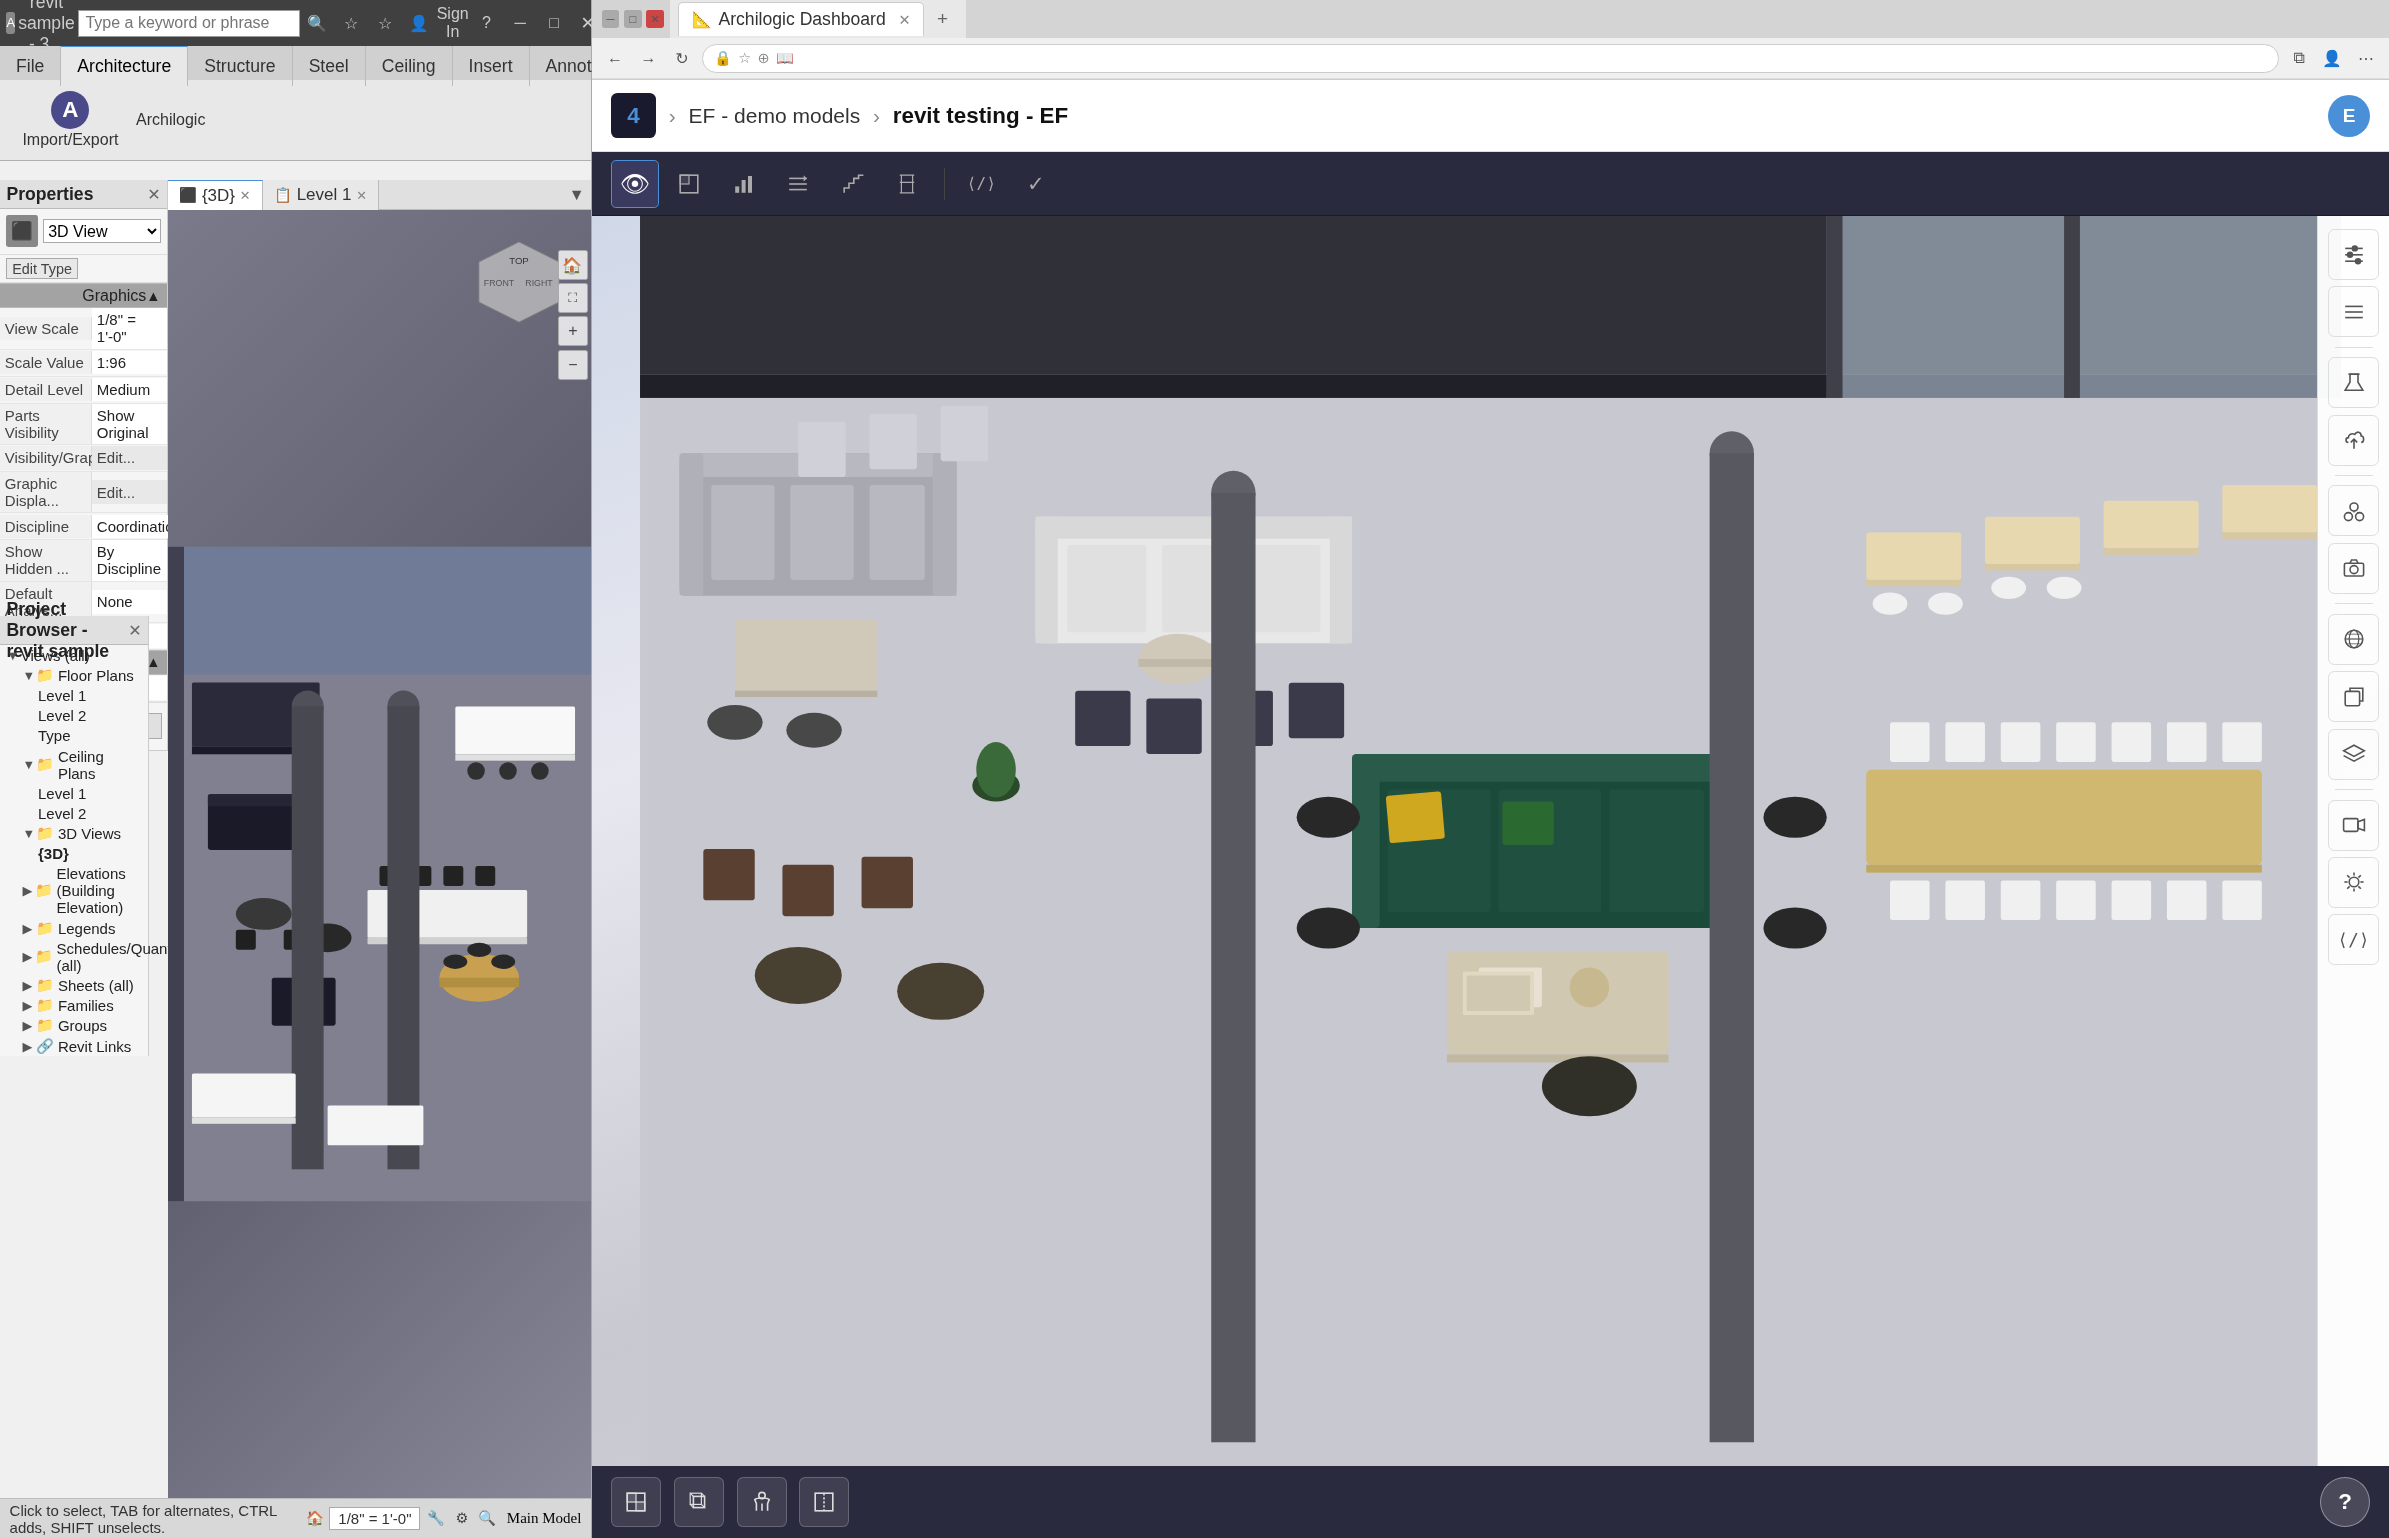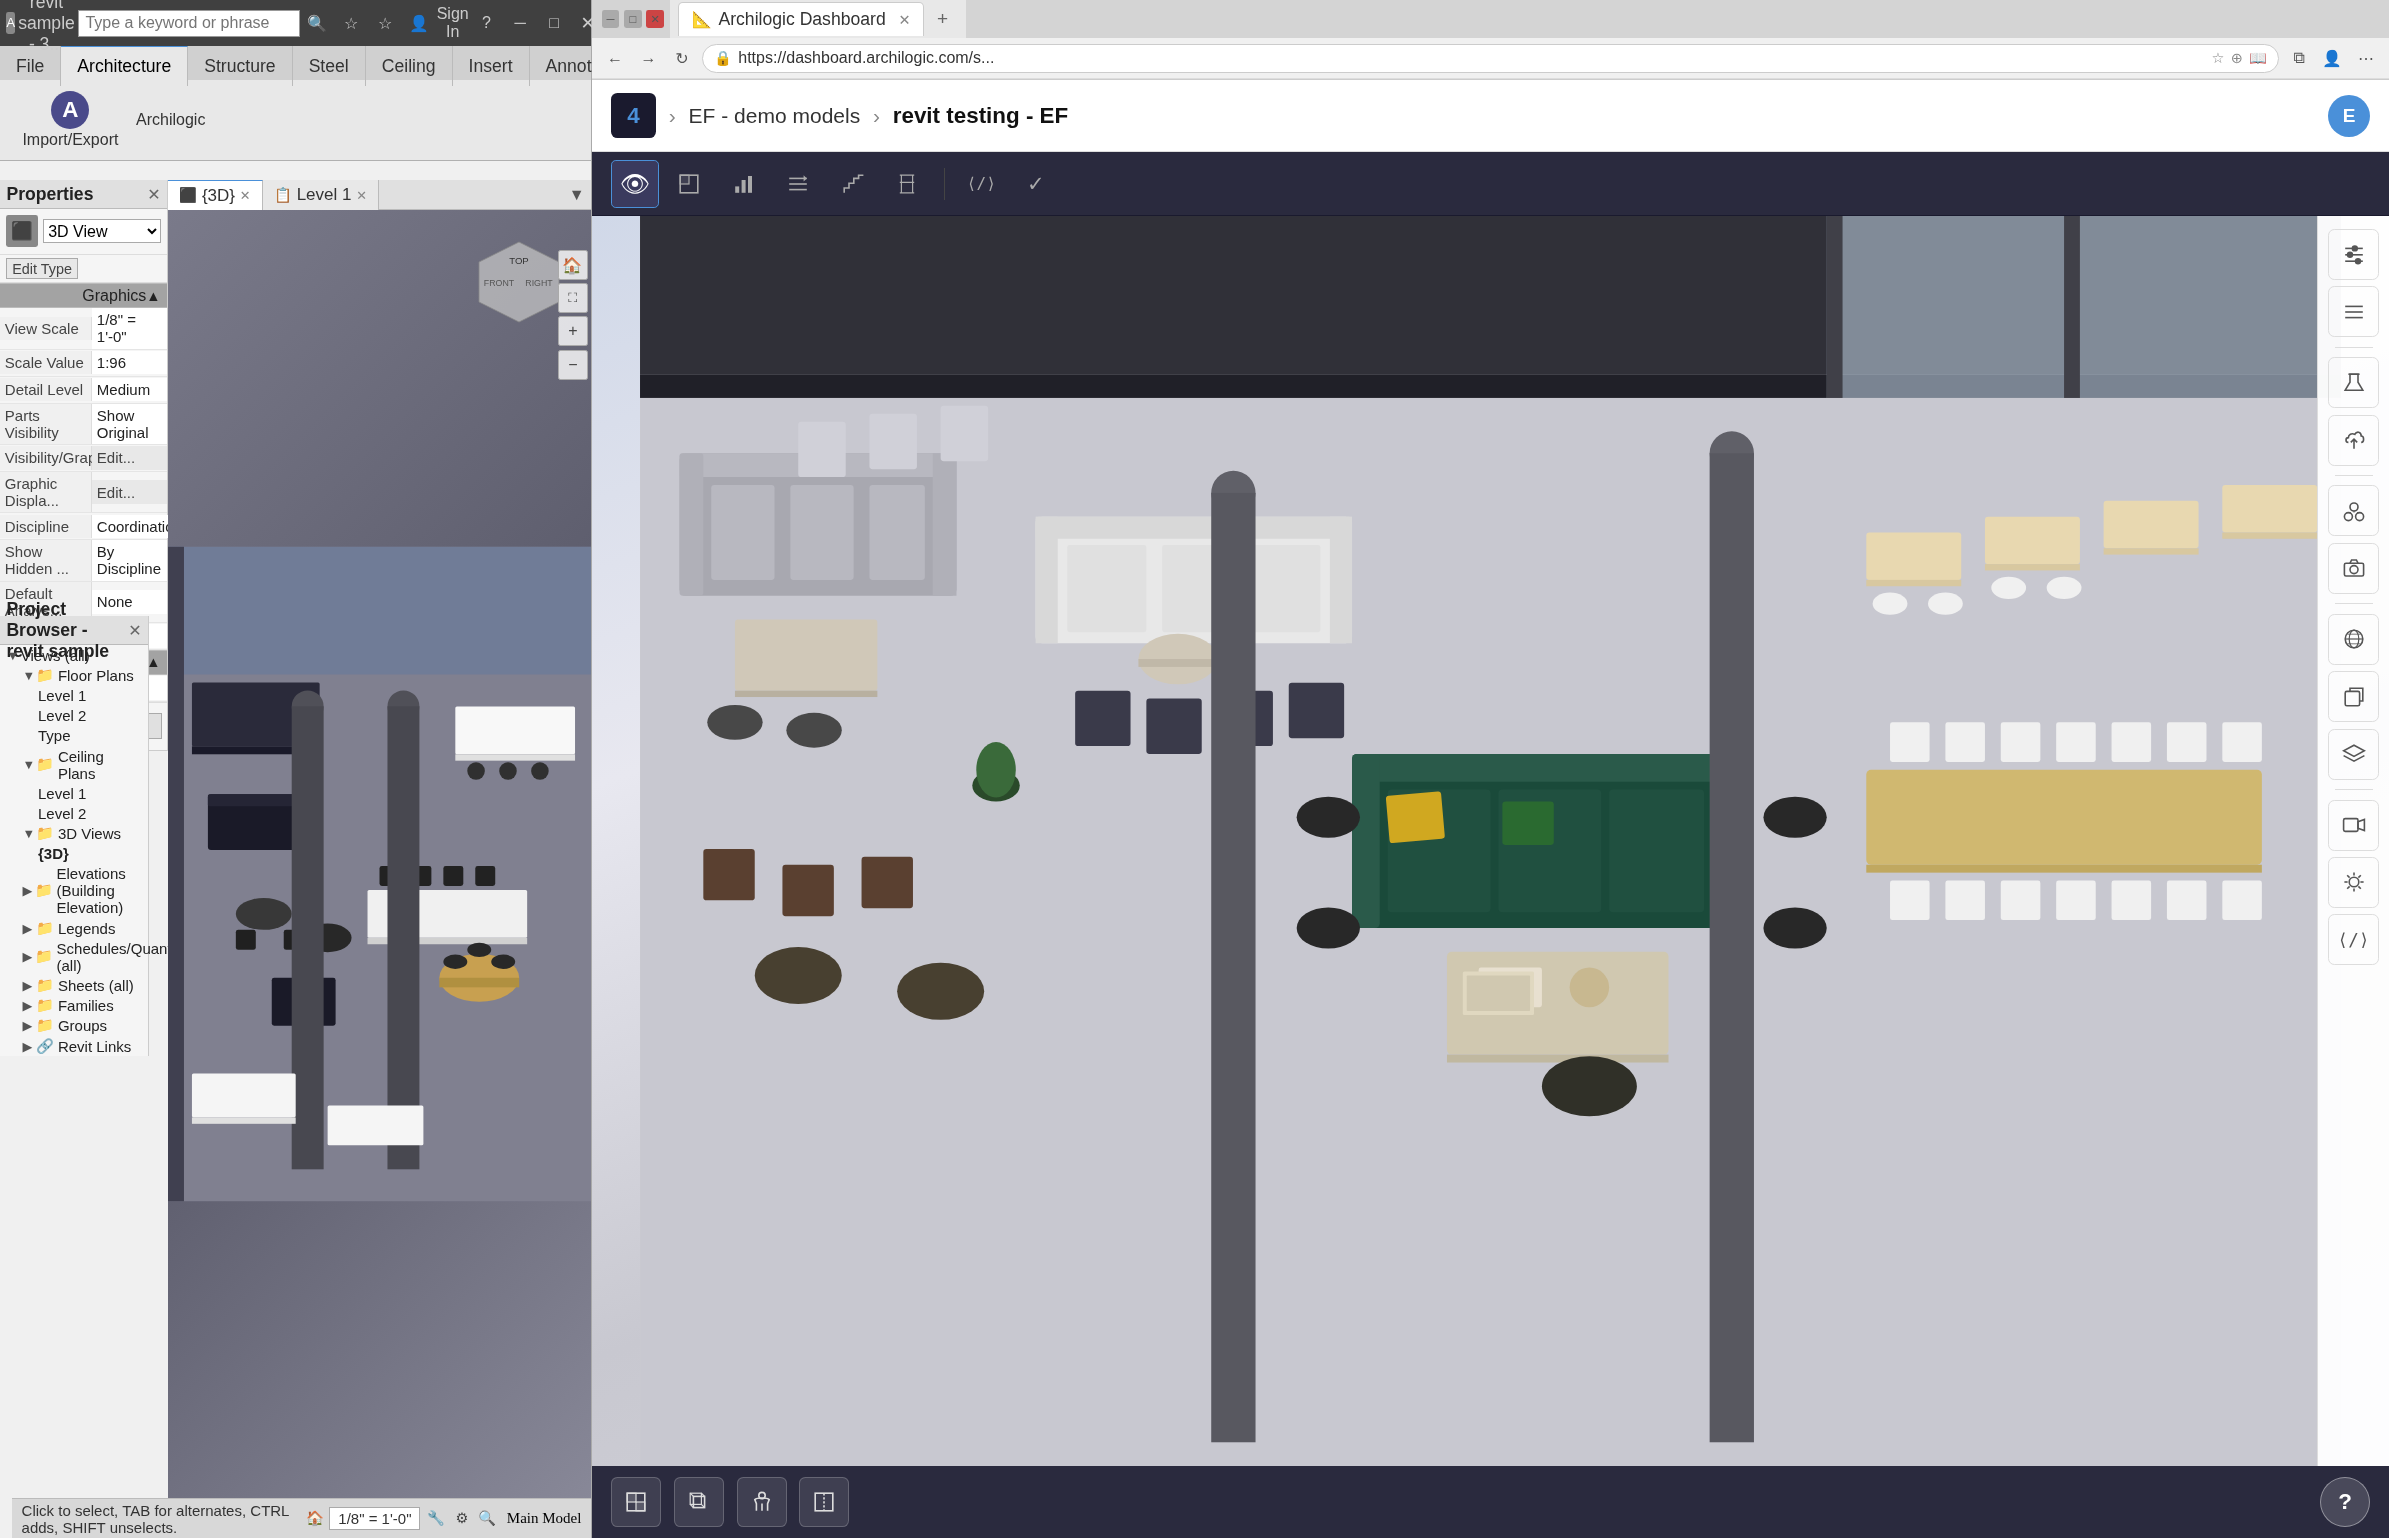--- a/index.html
+++ b/index.html
@@ -66,21 +66,21 @@
     .view-bg { width: 100%; height: 100%; background: linear-gradient(135deg, #7a7a8a 0%, #5a5a6a 50%, #8a8a9a 100%); }
 
     
     .view-cube { position: absolute; top: 24px; right: 24px; width: 96px; height: 96px; }
 
     
     .view-controls { position: absolute; right: 3.2px; top: 40px; display: flex; flex-direction: column; gap: 3.2px; }
     .view-ctrl-btn { width: 30px; height: 30px; background: rgba(255,255,255,0.8); border: 0.8px solid #aaa; border-radius: 2.4px; display: flex; align-items: center; justify-content: center; font-size: 16px; cursor: pointer; color: #444; }
 
     
-    .status-bar { position: absolute; bottom: 0; left: 12px; right: 0; height: 40px; background: #d8d8d8; border-top: 0.8px solid #bbb; display: flex; align-items: center; padding: 0 9.6px; font-size: 15px; color: #333; }
+    .status-bar { position: absolute; bottom: 0; left: 0; right: 0; height: 40px; background: #d8d8d8; border-top: 0.8px solid #bbb; display: flex; align-items: center; padding: 0 9.6px; font-size: 15px; color: #333; }
     .status-left { flex: 1; }
     .status-scale { background: white; border: 0.8px solid #aaa; padding: 1.6px 8px; font-size: 15px; margin: 0 4.8px; }
     .status-icons { display: flex; gap: 3.2px; }
     .status-icon { width: 22.4px; height: 22.4px; display: flex; align-items: center; justify-content: center; font-size: 14.4px; color: #444; cursor: pointer; }
 
     
     #archilogic-panel { position: absolute; left: 592px; top: 0; width: 1797px; height: 1538px; background: #f0f0f0; }
 
     
     .browser-chrome { height: 80px; background: #e8e8e8; border-bottom: 0.8px solid #ccc; display: flex; flex-direction: column; }
@@ -469,21 +469,20 @@
         <button class="browser-new-tab">+</button>
       </div>
     </div>
 
     <div class="address-bar">
       <button class="nav-btn">←</button>
       <button class="nav-btn">→</button>
       <button class="nav-btn">↻</button>
       <div class="url-bar">
         <span class="url-icon">🔒</span>
-        <span class="url-text">https://dashboard.archilogic.com/s...</span>
         <span class="url-fav">☆</span>
         <span class="url-fav">⊕</span>
         <span class="url-fav">📖</span>
       </div>
       <button class="nav-btn">⧉</button>
       <button class="nav-btn">👤</button>
       <button class="nav-btn">⋯</button>
     </div>
   </div>
 

